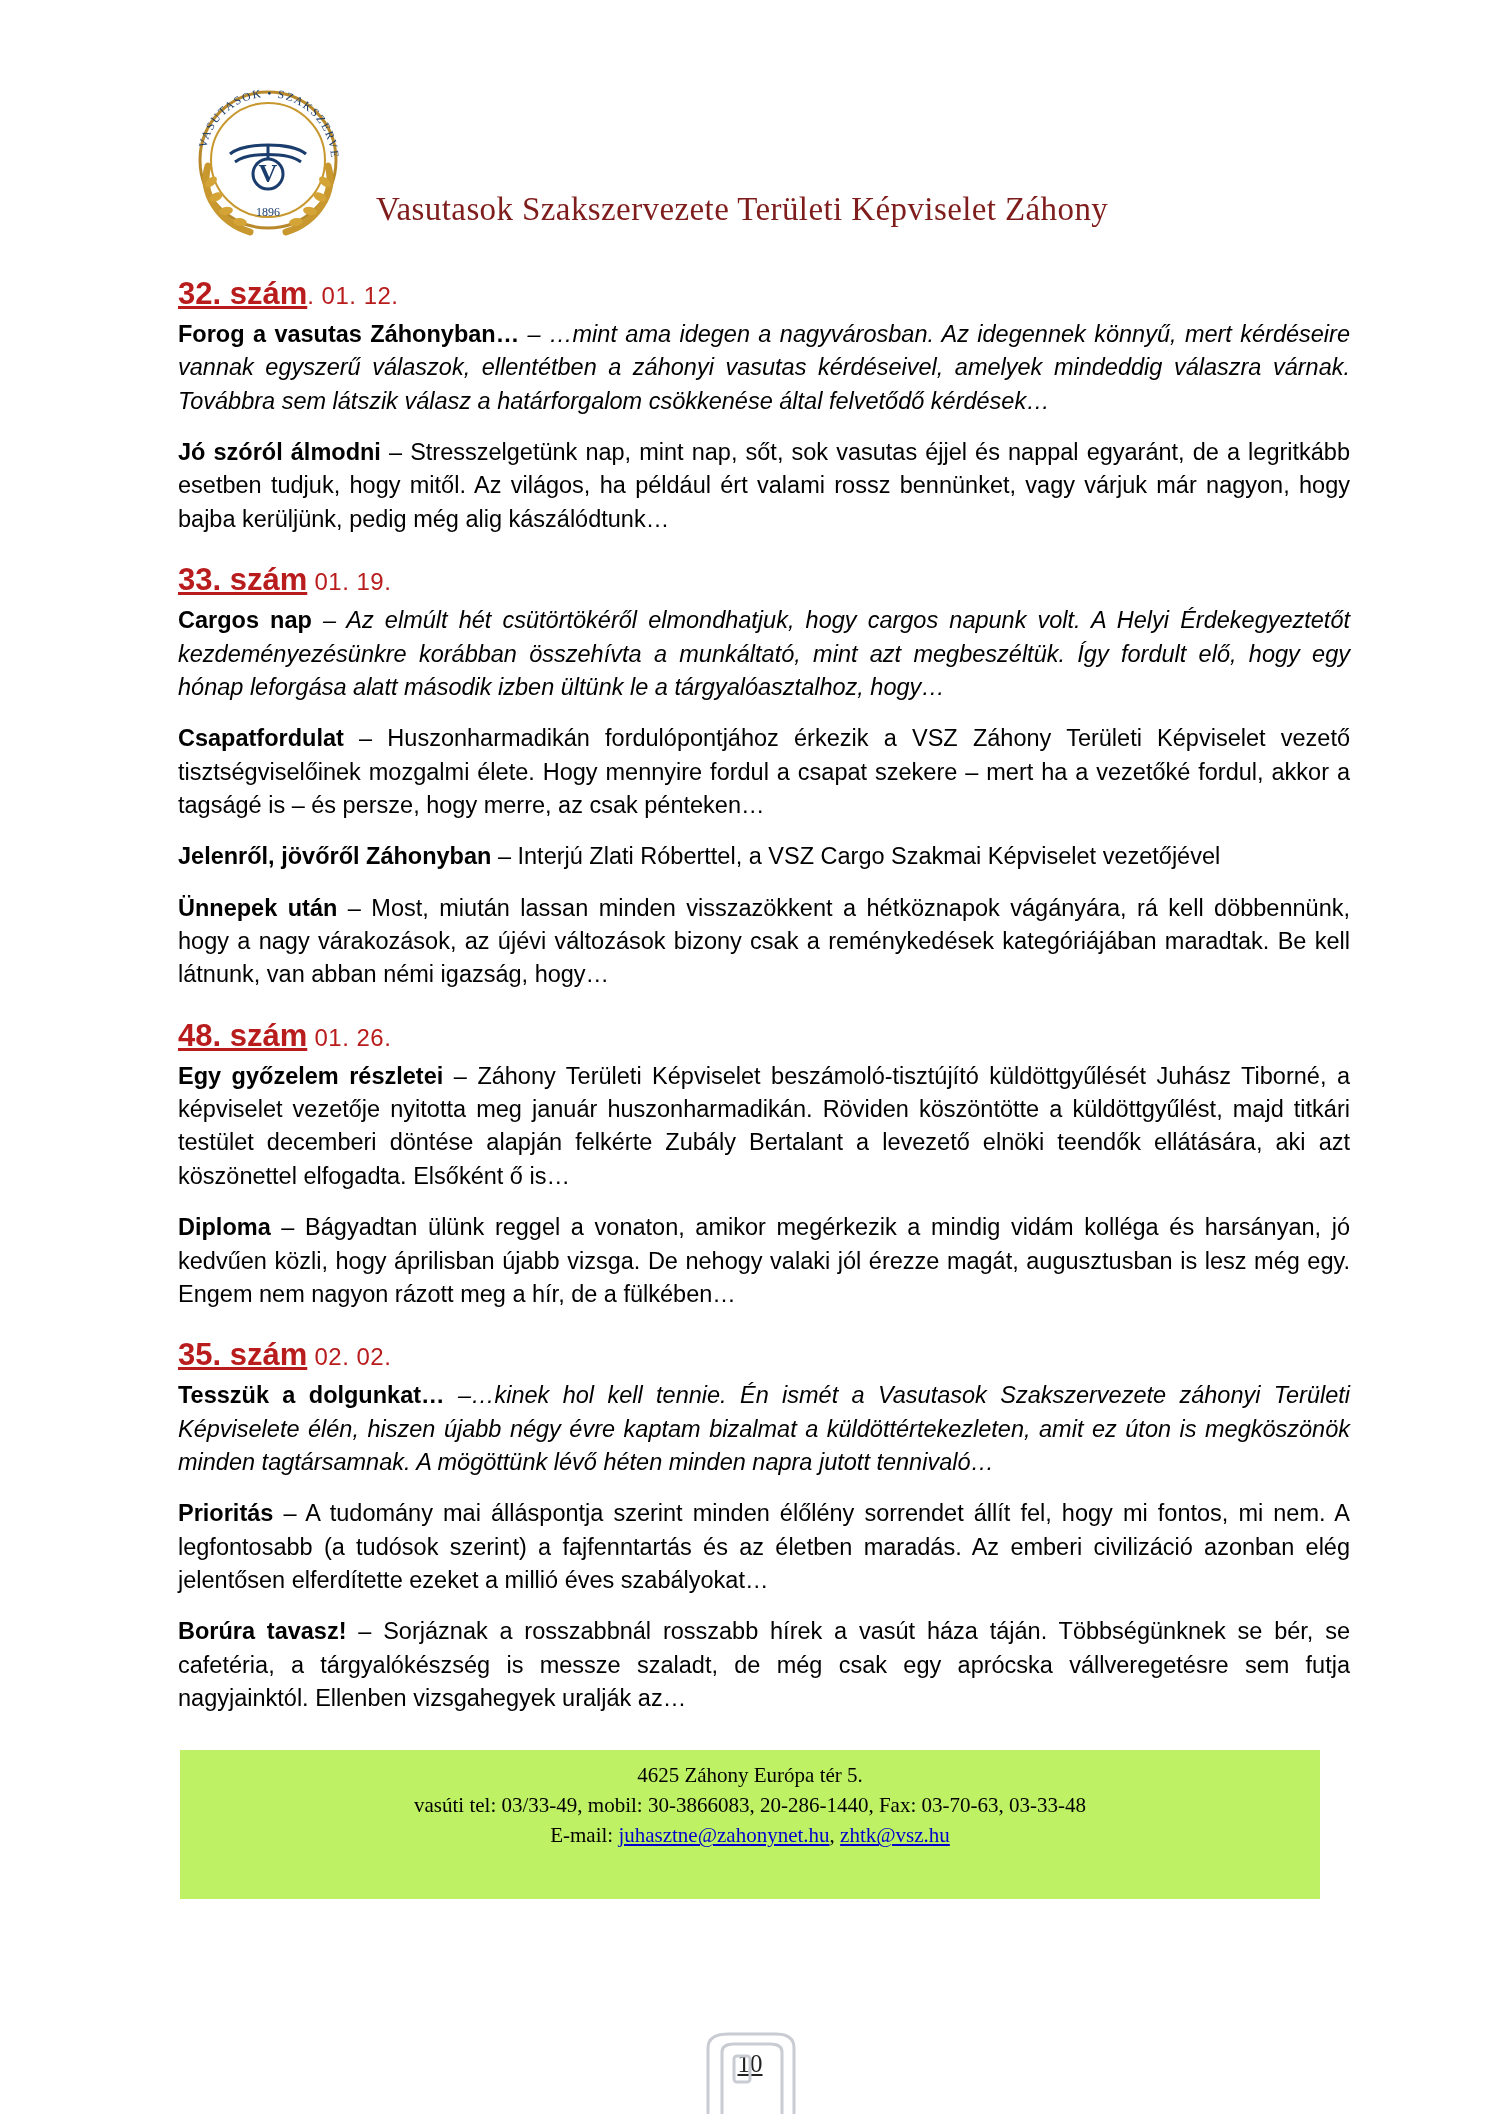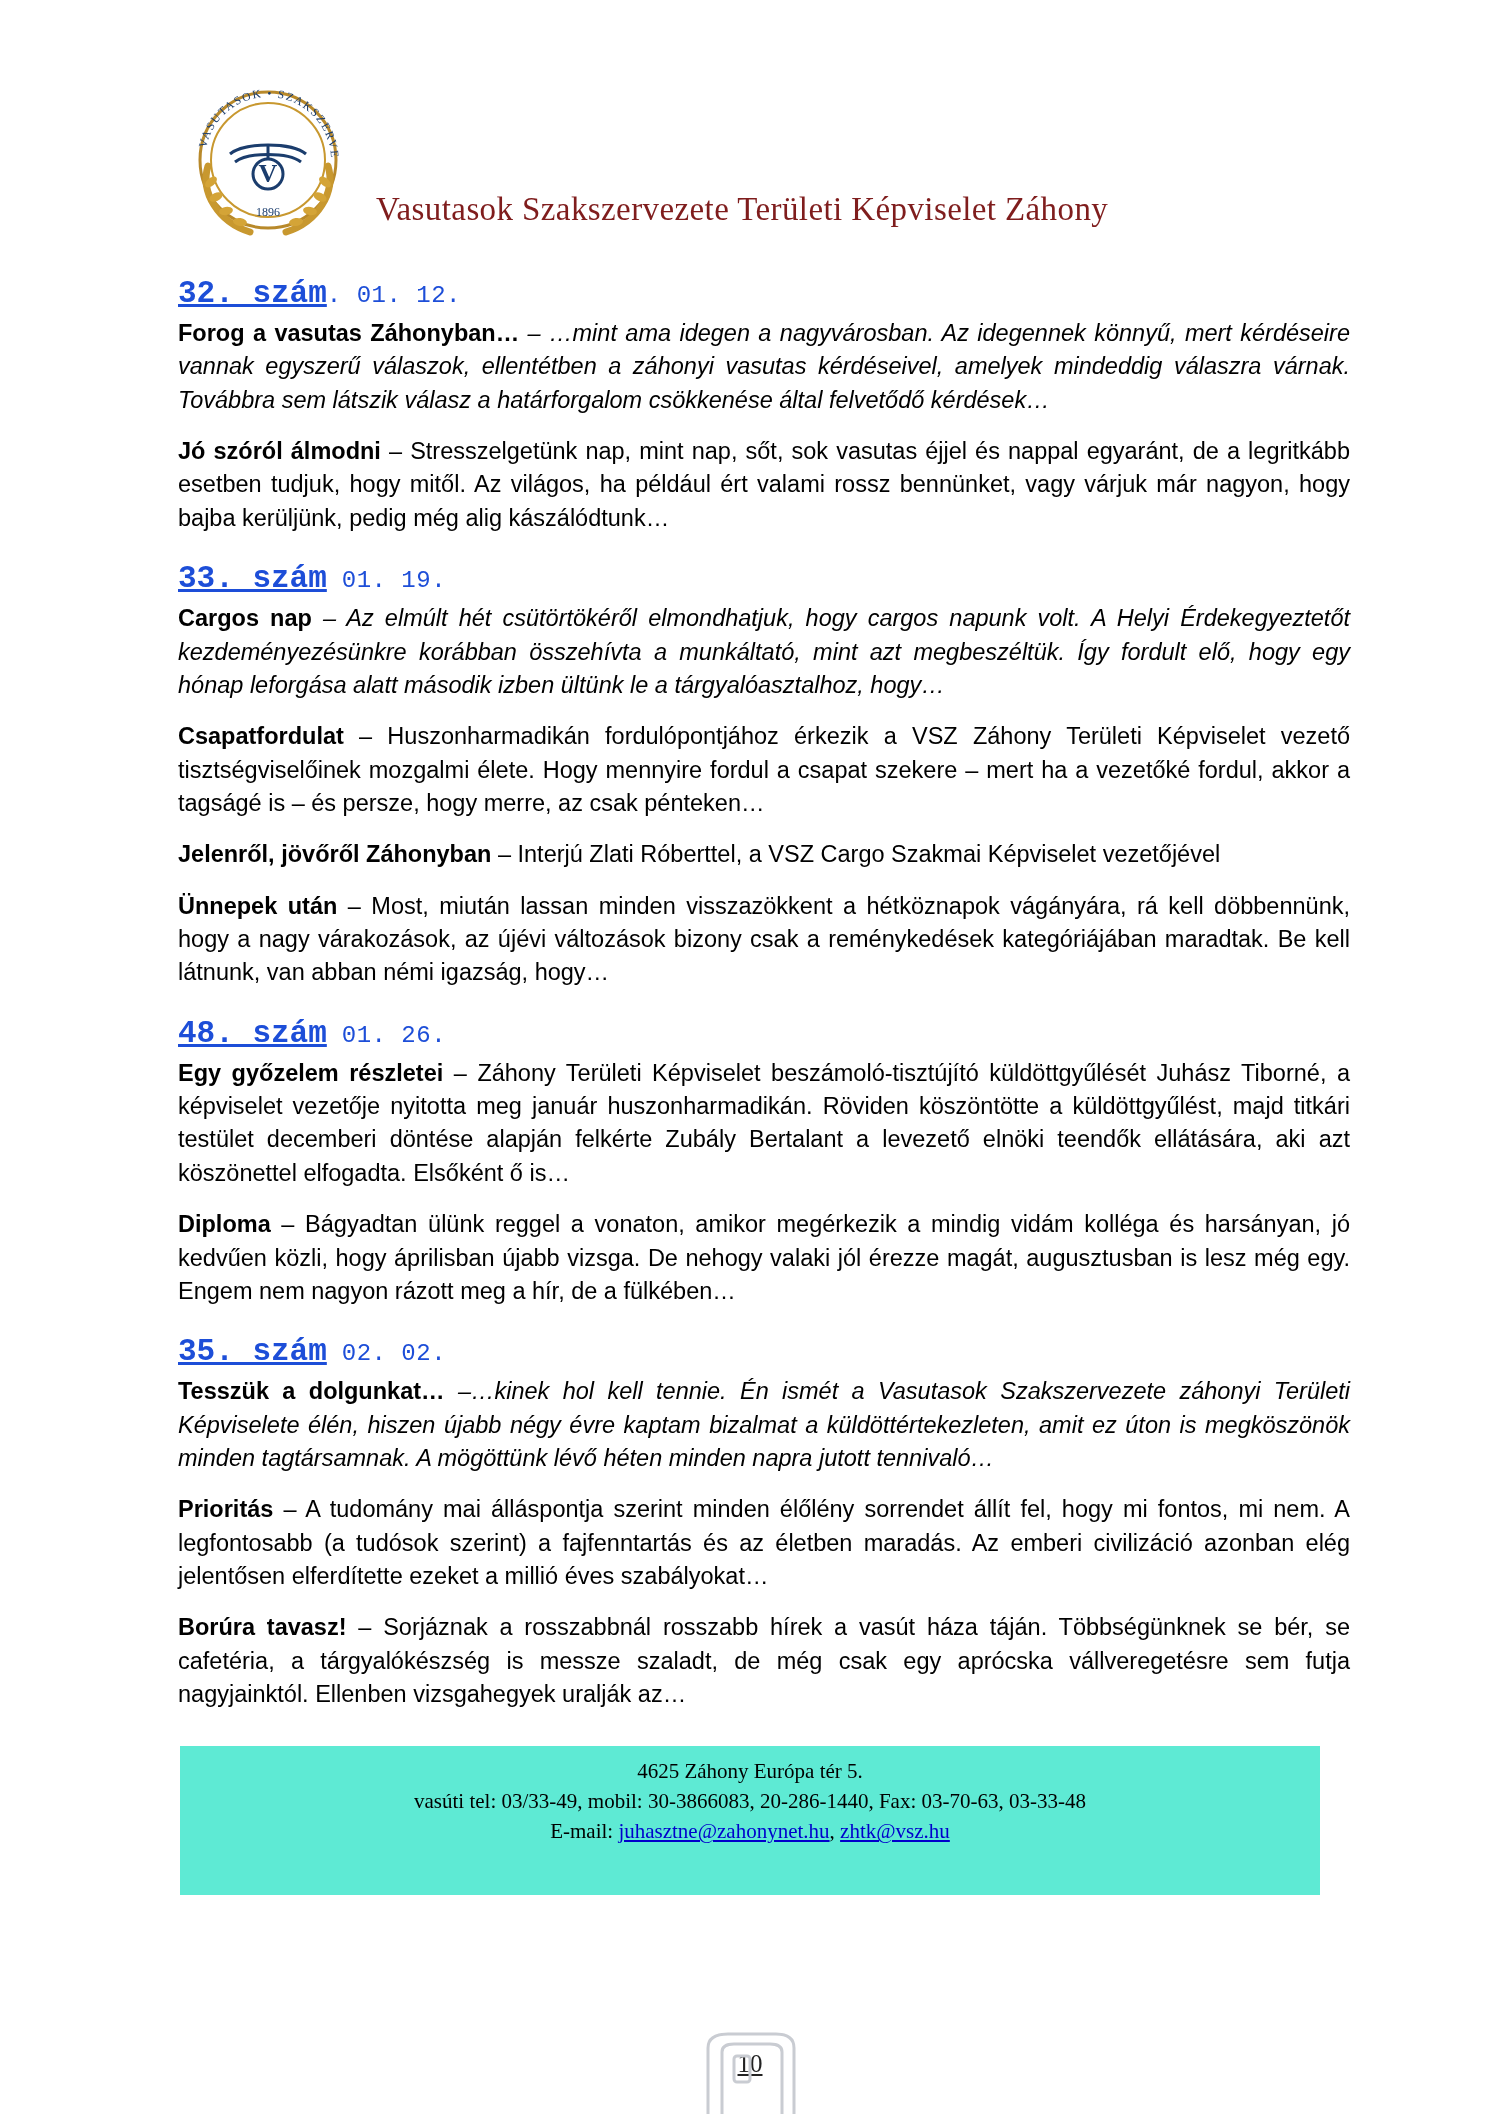--- a/index.html
+++ b/index.html
@@ -44,24 +44,24 @@
     padding-bottom: 22px;
     white-space: nowrap;
   }
 
   
   .issue {
     margin-top: 26px;
   }
   .issue:first-of-type { margin-top: 6px; }
   .issue-head {
-    font-family: Liberation Mono, monospace;
+    font-family: Liberation Sans, sans-serif;
     font-size: 28px;
     margin: 0 0 6px 28px;
-    color: #1d4ed8;
+    color: #b91c1c;
   }
   .issue-num {
     font-weight: bold;
     text-decoration: underline;
     font-size: 31px;
   }
   .issue-date {
     font-size: 24px;
     letter-spacing: 0.5px;
   }
@@ -77,21 +77,21 @@
     font-weight: bold;
   }
   .art-body { }
   .art.italic .art-body {
     font-style: italic;
   }
 
   
   .footer-box {
     margin: 34px 30px 0 30px;
-    background: #5eead4;
+    background: #bef264;
     text-align: center;
     font-family: "Liberation Serif", serif;
     font-size: 21px;
     line-height: 1.45;
     padding: 10px 0 48px 0;
     color: #000;
   }
   .footer-box a {
     color: #0000cc;
     text-decoration: underline;

